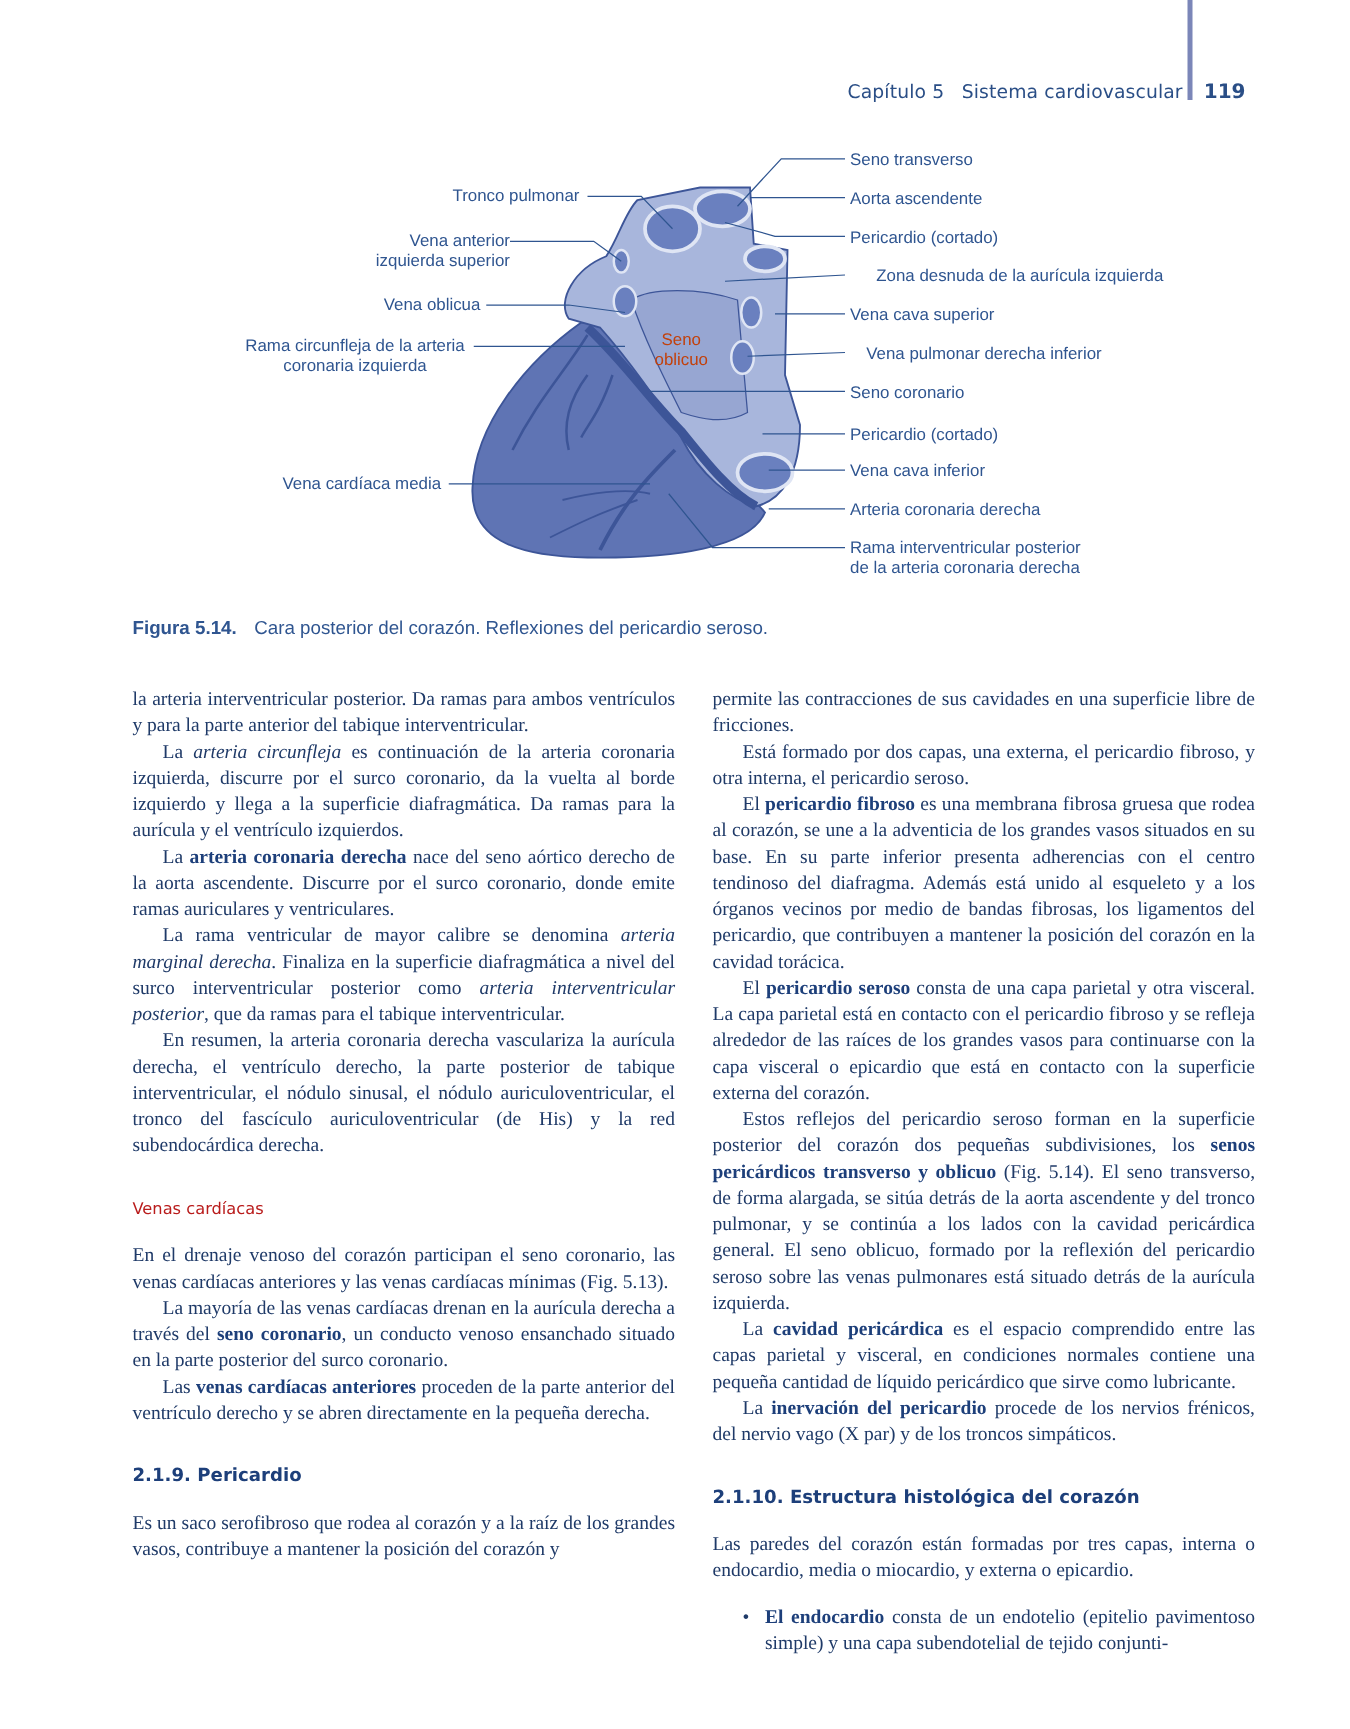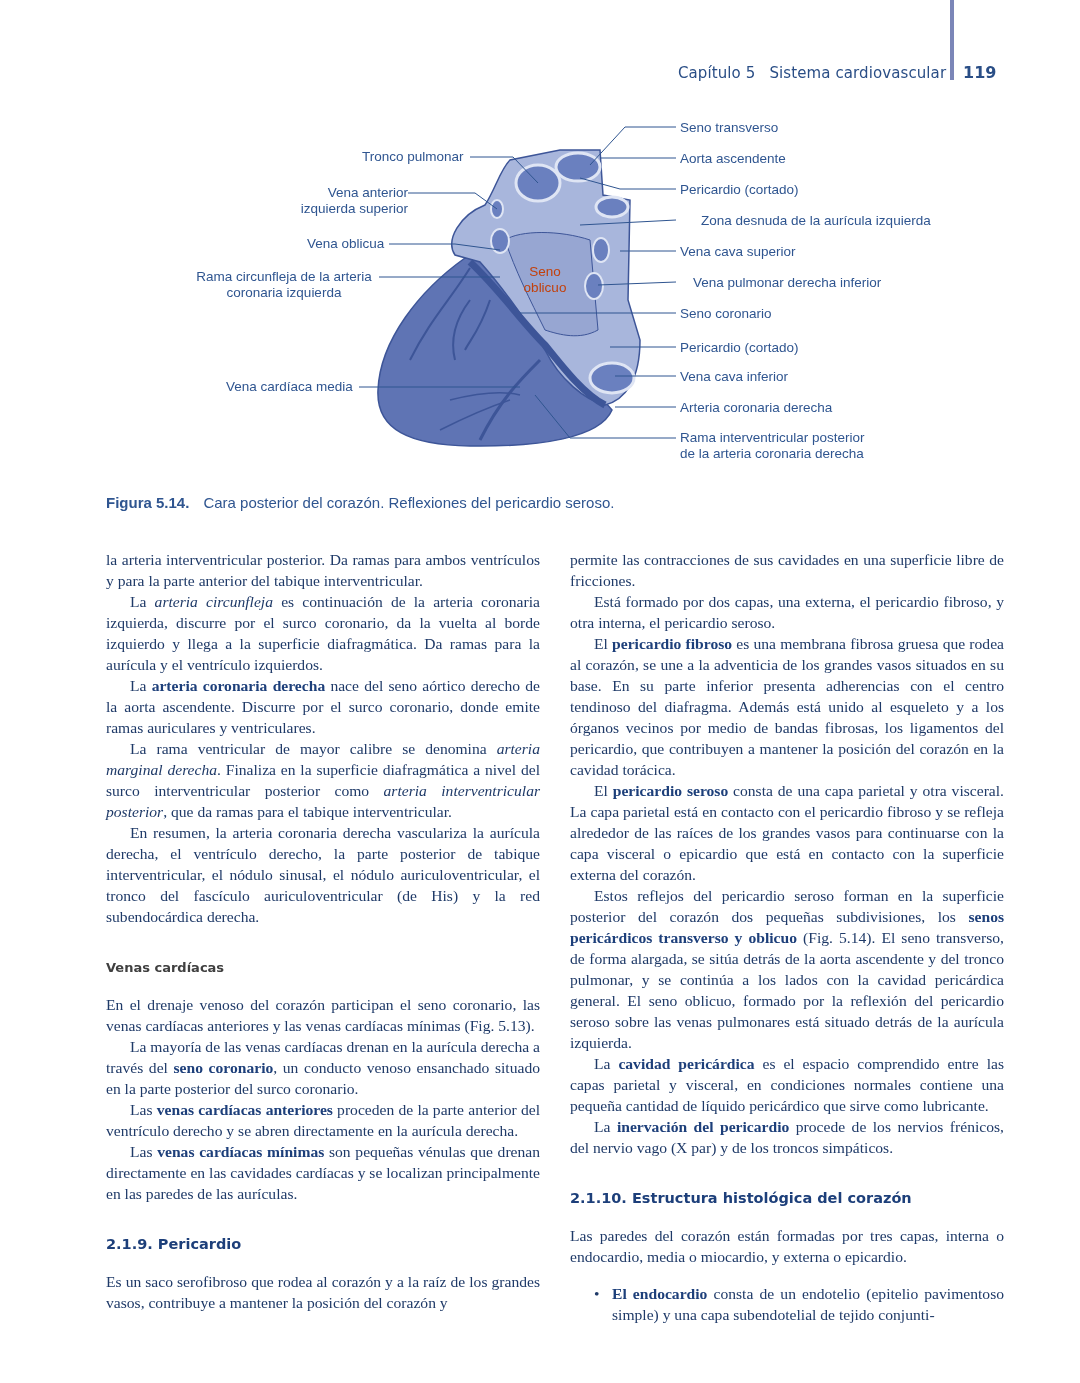--- a/index.html
+++ b/index.html
@@ -17,21 +17,21 @@
 
   .caption { position:absolute; left:106px; top:494px; font-family:"Liberation Sans", sans-serif; font-size:15px; color:#2f5590; }
   .caption .num { font-weight:bold; margin-right:14px; }
 
   .col { position:absolute; width:434px; font-family:"Liberation Serif", serif; font-size:15.6px; line-height:21px; color:#1f3a68; text-align:justify; }
   .col p { margin:0; }
   .col p.ind { text-indent:24px; }
   .col b { color:#1d3f7a; }
   .col-left { left:106px; top:549px; }
   .col-right { left:570px; top:549px; }
-  .subhead { font-family:"DejaVu Sans", sans-serif; font-weight:bold; font-size:13px; color:#404040; }
+  .subhead { font-family:"DejaVu Sans", sans-serif; font-weight:normal; font-size:13px; color:#b91c1c; }
   .sechead { font-family:"DejaVu Sans", sans-serif; font-weight:bold; font-size:14.5px; color:#1d3f7a; }
   .bullet { padding-left:26px; position:relative; }
   .bullet .dot { position:absolute; left:24px; top:0; }
   .bullet .txt { display:block; padding-left:16px; }
 </style>
 </head>
 <body>
 
 <div class="hdr-rule"></div>
 <div class="hdr-chapter">
@@ -124,22 +124,21 @@
 
 <div class="col col-left">
   <p>la arteria interventricular posterior. Da ramas para ambos ventrículos y para la parte anterior del tabique interventricular.</p>
   <p class="ind"><span>La </span><i>arteria circunfleja</i><span> es continuación de la arteria coronaria izquierda, discurre por el surco coronario, da la vuelta al borde izquierdo y llega a la superficie diafragmática. Da ramas para la aurícula y el ventrículo izquierdos.</span></p>
   <p class="ind"><span>La </span><b>arteria coronaria derecha</b><span> nace del seno aórtico derecho de la aorta ascendente. Discurre por el surco coronario, donde emite ramas auriculares y ventriculares.</span></p>
   <p class="ind"><span>La rama ventricular de mayor calibre se denomina </span><i>arteria marginal derecha</i><span>. Finaliza en la superficie diafragmática a nivel del surco interventricular posterior como </span><i>arteria interventricular posterior</i><span>, que da ramas para el tabique interventricular.</span></p>
   <p class="ind">En resumen, la arteria coronaria derecha vasculariza la aurícula derecha, el ventrículo derecho, la parte posterior de tabique interventricular, el nódulo sinusal, el nódulo auriculoventricular, el tronco del fascículo auriculoventricular (de His) y la red subendocárdica derecha.</p>
   <p class="subhead" style="margin-top:30px;margin-bottom:16px;">Venas cardíacas</p>
   <p>En el drenaje venoso del corazón participan el seno coronario, las venas cardíacas anteriores y las venas cardíacas mínimas (Fig. 5.13).</p>
   <p class="ind"><span>La mayoría de las venas cardíacas drenan en la aurícula derecha a través del </span><b>seno coronario</b><span>, un conducto venoso ensanchado situado en la parte posterior del surco coronario.</span></p>
-  <p class="ind"><span>Las </span><b>venas cardíacas anteriores</b><span> proceden de la parte anterior del ventrículo derecho y se abren directamente en la aurícula derecha.</span></p>
-  <p class="ind"><span>Las </span><b>venas cardíacas mínimas</b><span> son pequeñas vénulas que drenan directamente en las cavidades cardíacas y se localizan principalmente en las paredes de las aurículas.</span></p>
+  <p class="ind"><span>Las </span><b>venas cardíacas anteriores</b><span> proceden de la parte anterior del ventrículo derecho y se abren directamente en la pequeña derecha.</span></p>
   <p class="sechead" style="margin-top:30px;margin-bottom:16px;">2.1.9.  Pericardio</p>
   <p>Es un saco serofibroso que rodea al corazón y a la raíz de los grandes vasos, contribuye a mantener la posición del corazón y</p>
 </div>
 
 <div class="col col-right">
   <p>permite las contracciones de sus cavidades en una superficie libre de fricciones.</p>
   <p class="ind">Está formado por dos capas, una externa, el pericardio fibroso, y otra interna, el pericardio seroso.</p>
   <p class="ind"><span>El </span><b>pericardio fibroso</b><span> es una membrana fibrosa gruesa que rodea al corazón, se une a la adventicia de los grandes vasos situados en su base. En su parte inferior presenta adherencias con el centro tendinoso del diafragma. Además está unido al esqueleto y a los órganos vecinos por medio de bandas fibrosas, los ligamentos del pericardio, que contribuyen a mantener la posición del corazón en la cavidad torácica.</span></p>
   <p class="ind"><span>El </span><b>pericardio seroso</b><span> consta de una capa parietal y otra visceral. La capa parietal está en contacto con el pericardio fibroso y se refleja alrededor de las raíces de los grandes vasos para continuarse con la capa visceral o epicardio que está en contacto con la superficie externa del corazón.</span></p>
   <p class="ind"><span>Estos reflejos del pericardio seroso forman en la superficie posterior del corazón dos pequeñas subdivisiones, los </span><b>senos pericárdicos transverso y oblicuo</b><span> (Fig. 5.14). El seno transverso, de forma alargada, se sitúa detrás de la aorta ascendente y del tronco pulmonar, y se continúa a los lados con la cavidad pericárdica general. El seno oblicuo, formado por la reflexión del pericardio seroso sobre las venas pulmonares está situado detrás de la aurícula izquierda.</span></p>

